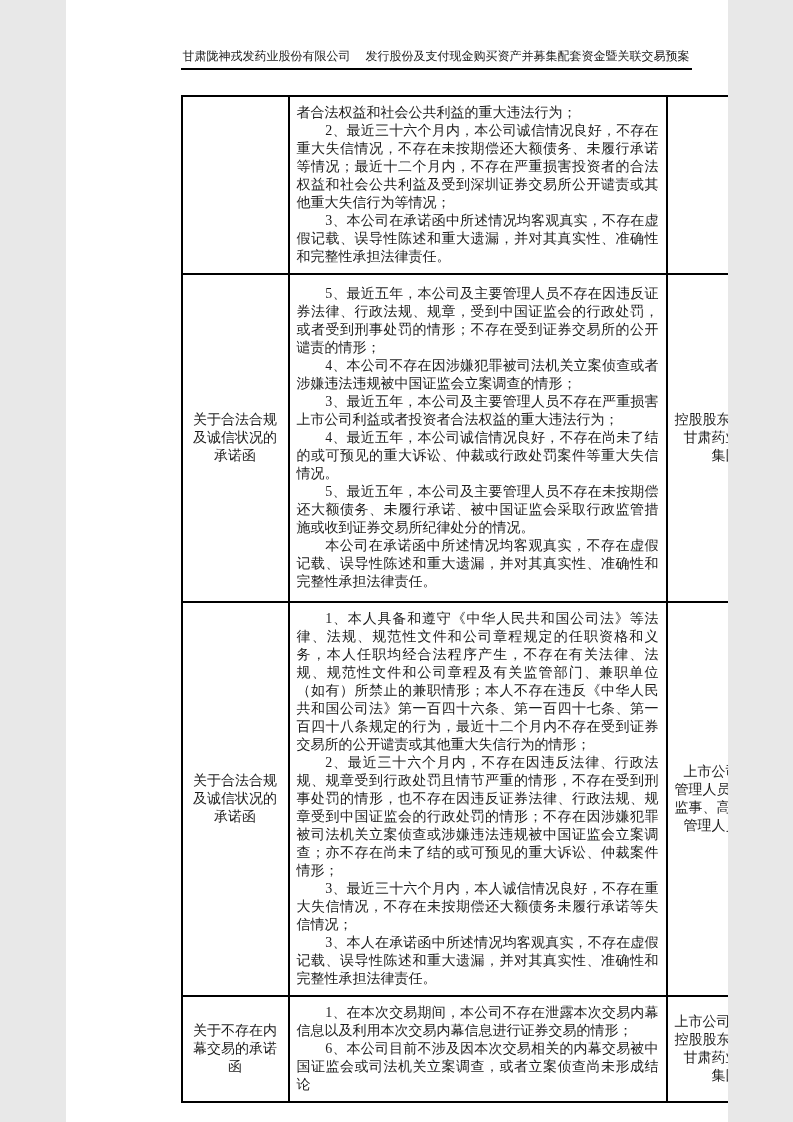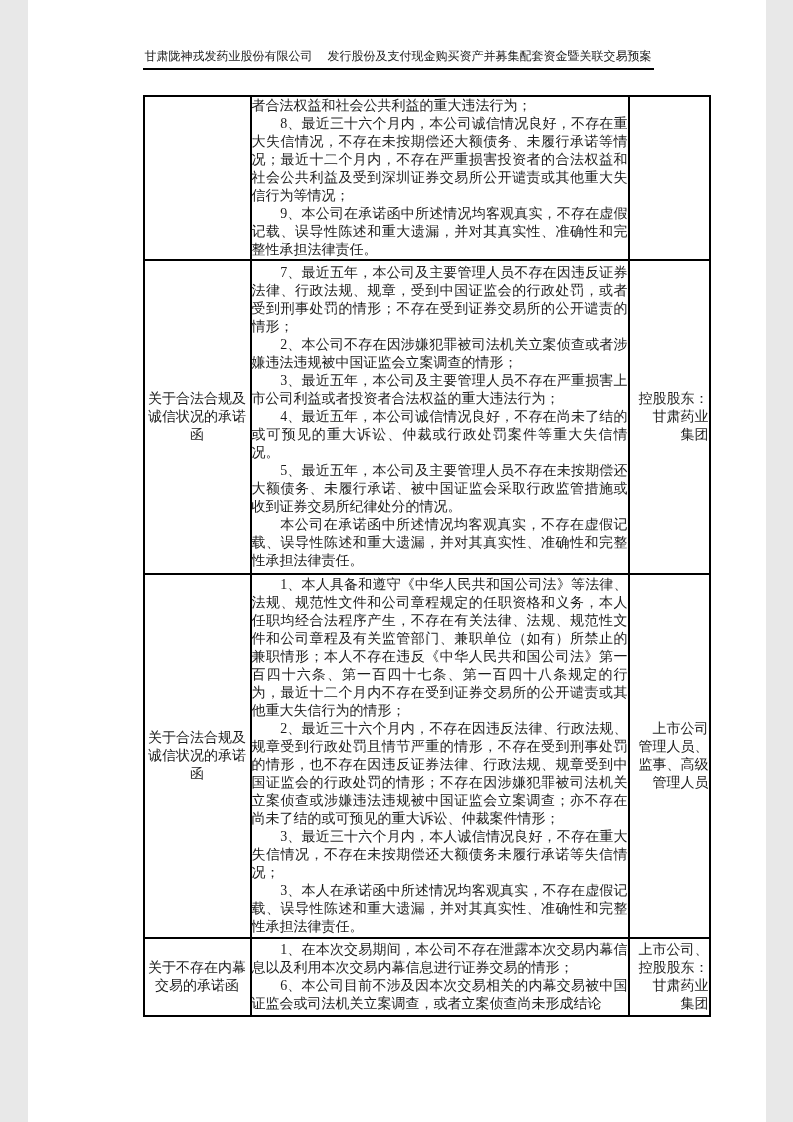--- a/index.html
+++ b/index.html
@@ -1,18 +1,18 @@
 <!DOCTYPE html>
 <html><head>
 <meta charset="utf-8">
 <style>
   html, body { margin: 0; padding: 0; background: #e8e8e8; }
   .page {
     position: relative;
-    width: 738px;
+    width: 662px;
     height: 1122px;
     margin: 0 auto;
     background: #ffffff;
     font-family: "Liberation Serif", "DejaVu Serif", serif;
     color: #1c1c1c;
     overflow: hidden;
   }
   
   .doc-header {
     position: absolute;
@@ -37,21 +37,21 @@
     left: 115px;
   }
   table.commitments {
     border-collapse: collapse;
     table-layout: fixed;
     width: 566px;
     background: #ffffff;
   }
   table.commitments td {
     border: 2px solid #000000;
-    padding: 0;
+    padding: 7px;
     vertical-align: middle;
     font-size: 14px;
     line-height: 18px;
   }
   col.c-label { width: 107px; }
   col.c-text  { width: 378px; }
   col.c-party { width: 81px; }
   td.label-cell {
     text-align: center;
     padding: 2px 8px;
@@ -93,32 +93,32 @@
       <colgroup>
         <col class="c-label">
         <col class="c-text">
         <col class="c-party">
       </colgroup>
       <tbody id="table-body">
           <tr class="row-0">
             <td class="label-cell"></td>
             <td class="content-cell">
               <p class="para">者合法权益和社会公共利益的重大违法行为；</p>
-              <p class="para indent">8、最近三十六个月内，本公司诚信情况良好，不存在重大失信情况，不存在未按期偿还大额债务、未履行承诺等情况；最近十二个月内，不存在严重损害投资者的合法权益和社会公共利益及受到深圳证券交易所公开谴责或其他重大失信行为等情况；</p>
-              <p class="para indent">9、本公司在承诺函中所述情况均客观真实，不存在虚假记载、误导性陈述和重大遗漏，并对其真实性、准确性和完整性承担法律责任。</p>
+              <p class="para indent">2、最近三十六个月内，本公司诚信情况良好，不存在重大失信情况，不存在未按期偿还大额债务、未履行承诺等情况；最近十二个月内，不存在严重损害投资者的合法权益和社会公共利益及受到深圳证券交易所公开谴责或其他重大失信行为等情况；</p>
+              <p class="para indent">3、本公司在承诺函中所述情况均客观真实，不存在虚假记载、误导性陈述和重大遗漏，并对其真实性、准确性和完整性承担法律责任。</p>
             </td>
             <td class="party-cell"></td>
           </tr>
           <tr class="row-1">
             <td class="label-cell">
               <div>关于合法合规及诚信状况的承诺函</div>
             </td>
             <td class="content-cell">
-              <p class="para indent">7、最近五年，本公司及主要管理人员不存在因违反证券法律、行政法规、规章，受到中国证监会的行政处罚，或者受到刑事处罚的情形；不存在受到证券交易所的公开谴责的情形；</p>
-              <p class="para indent">2、本公司不存在因涉嫌犯罪被司法机关立案侦查或者涉嫌违法违规被中国证监会立案调查的情形；</p>
+              <p class="para indent">5、最近五年，本公司及主要管理人员不存在因违反证券法律、行政法规、规章，受到中国证监会的行政处罚，或者受到刑事处罚的情形；不存在受到证券交易所的公开谴责的情形；</p>
+              <p class="para indent">4、本公司不存在因涉嫌犯罪被司法机关立案侦查或者涉嫌违法违规被中国证监会立案调查的情形；</p>
               <p class="para indent">3、最近五年，本公司及主要管理人员不存在严重损害上市公司利益或者投资者合法权益的重大违法行为；</p>
               <p class="para indent">4、最近五年，本公司诚信情况良好，不存在尚未了结的或可预见的重大诉讼、仲裁或行政处罚案件等重大失信情况。</p>
               <p class="para indent">5、最近五年，本公司及主要管理人员不存在未按期偿还大额债务、未履行承诺、被中国证监会采取行政监管措施或收到证券交易所纪律处分的情况。</p>
               <p class="para indent">本公司在承诺函中所述情况均客观真实，不存在虚假记载、误导性陈述和重大遗漏，并对其真实性、准确性和完整性承担法律责任。</p>
             </td>
             <td class="party-cell">
               <div class="party-line">控股股东：</div>
               <div class="party-line">甘肃药业</div>
               <div class="party-line">集团</div>
             </td>

